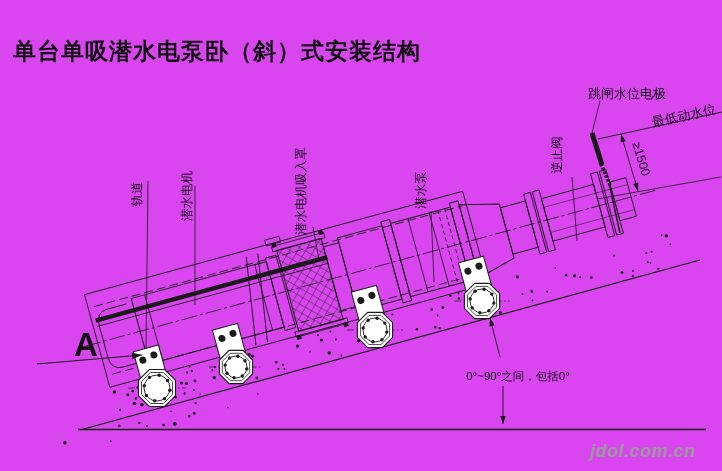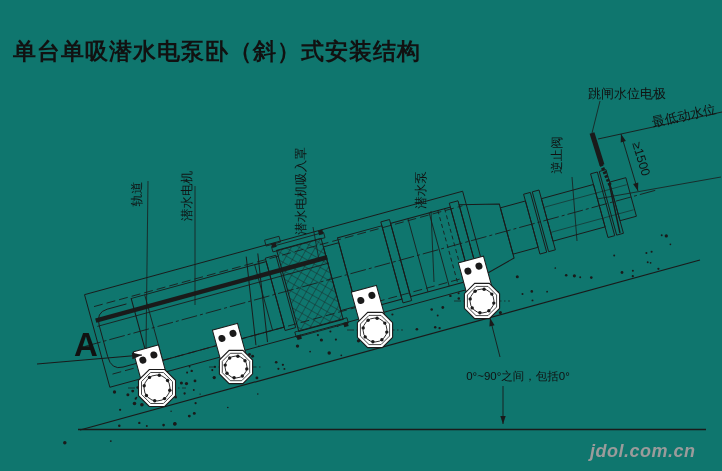--- a/index.html
+++ b/index.html
@@ -1,16 +1,16 @@
 <!DOCTYPE html>
 <html><head>
 <meta charset="utf-8">
 <style>
   html,body{margin:0;padding:0;background:#fff;}
-  .page{position:relative;width:722px;height:471px;background:#0f766e;overflow:hidden;
+  .page{position:relative;width:722px;height:471px;background:#d946ef;overflow:hidden;
         font-family:"Liberation Sans", sans-serif;}
   svg{position:absolute;left:0;top:0;}
   text{fill:#111;}
   .t-title{font-size:23px;font-weight:bold;letter-spacing:1px;}
   .t-label{font-size:12.5px;}
   .t-dim{font-size:12.5px;}
   .t-note{font-size:11.5px;}
   .t-view{font-size:33px;font-weight:bold;}
   .t-mark{font-size:18px;font-style:italic;font-weight:bold;fill:#9b9b9b;letter-spacing:.5px;}
 </style>

